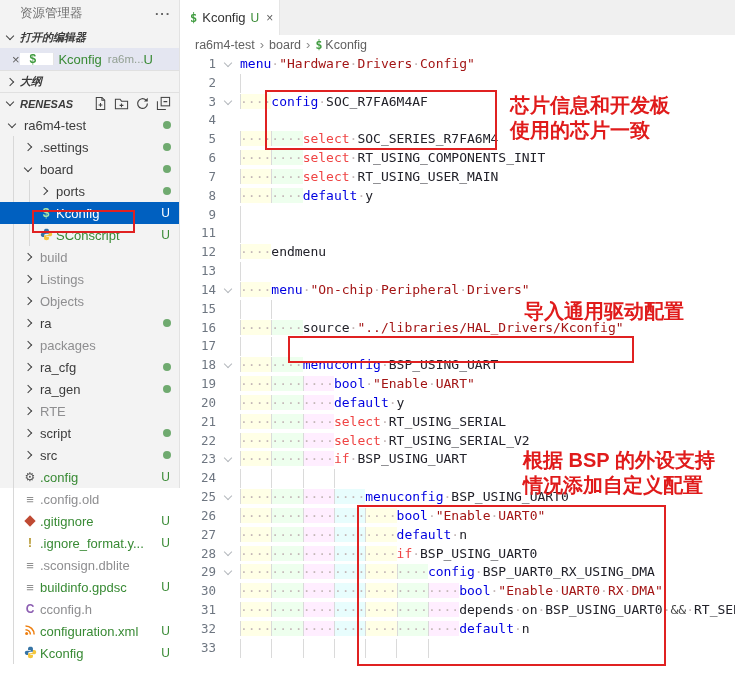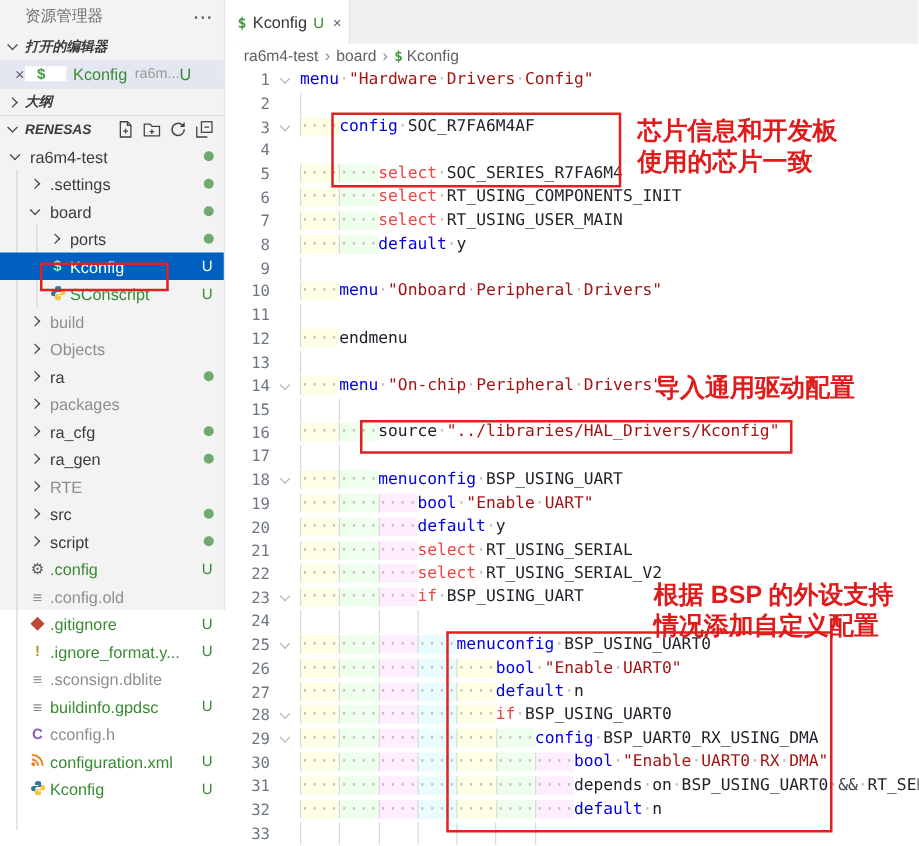--- a/index.html
+++ b/index.html
@@ -192,20 +192,27 @@
           <span class="slot">
             <span class="tchev closed"></span>
           </span>
           <span class="label">build</span>
         </div>
         <div class="trow gray">
           <span style="width: 22px; flex: 0 0 auto;"></span>
           <span class="slot">
             <span class="tchev closed"></span>
           </span>
+          <span class="label">Listings</span>
+        </div>
+        <div class="trow gray">
+          <span style="width: 22px; flex: 0 0 auto;"></span>
+          <span class="slot">
+            <span class="tchev closed"></span>
+          </span>
           <span class="label">Objects</span>
         </div>
         <div class="trow">
           <span style="width: 22px; flex: 0 0 auto;"></span>
           <span class="slot">
             <span class="tchev closed"></span>
           </span>
           <span class="label">ra</span>
           <span class="dot"></span>
         </div>
@@ -237,29 +244,29 @@
           <span class="slot">
             <span class="tchev closed"></span>
           </span>
           <span class="label">RTE</span>
         </div>
         <div class="trow">
           <span style="width: 22px; flex: 0 0 auto;"></span>
           <span class="slot">
             <span class="tchev closed"></span>
           </span>
+          <span class="label">script</span>
+          <span class="dot"></span>
+        </div>
+        <div class="trow">
+          <span style="width: 22px; flex: 0 0 auto;"></span>
+          <span class="slot">
+            <span class="tchev closed"></span>
+          </span>
           <span class="label">src</span>
-          <span class="dot"></span>
-        </div>
-        <div class="trow">
-          <span style="width: 22px; flex: 0 0 auto;"></span>
-          <span class="slot">
-            <span class="tchev closed"></span>
-          </span>
-          <span class="label">script</span>
           <span class="dot"></span>
         </div>
         <div class="trow untracked">
           <span style="width: 22px; flex: 0 0 auto;"></span>
           <span class="slot">
             <span class="ficon gear">⚙</span>
           </span>
           <span class="label">.config</span>
           <span class="badge">U</span>
         </div>
@@ -356,21 +363,20 @@
     <div class="code" id="code-lines">
         <div class="code-line"><span class="lnum">1</span><span class="foldcol"><span class="foldchev"></span></span><span class="ltext"><span class="tok-kw">menu</span><span class="ws">·</span><span class="tok-str">"Hardware</span><span class="ws">·</span><span class="tok-str">Drivers</span><span class="ws">·</span><span class="tok-str">Config"</span></span></div>
         <div class="code-line"><span class="lnum">2</span><span class="foldcol"></span><span class="ltext"><span class="gd"></span></span></div>
         <div class="code-line"><span class="lnum">3</span><span class="foldcol"><span class="foldchev"></span></span><span class="ltext"><span class="ind ind0">····</span><span class="tok-kw">config</span><span class="ws">·</span><span class="tok-plain">SOC_R7FA6M4AF</span></span></div>
         <div class="code-line"><span class="lnum">4</span><span class="foldcol"></span></div>
         <div class="code-line"><span class="lnum">5</span><span class="foldcol"></span><span class="ltext"><span class="ind ind0">····</span><span class="ind ind1">····</span><span class="tok-ctl">select</span><span class="ws">·</span><span class="tok-plain">SOC_SERIES_R7FA6M4</span></span></div>
         <div class="code-line"><span class="lnum">6</span><span class="foldcol"></span><span class="ltext"><span class="ind ind0">····</span><span class="ind ind1">····</span><span class="tok-ctl">select</span><span class="ws">·</span><span class="tok-plain">RT_USING_COMPONENTS_INIT</span></span></div>
         <div class="code-line"><span class="lnum">7</span><span class="foldcol"></span><span class="ltext"><span class="ind ind0">····</span><span class="ind ind1">····</span><span class="tok-ctl">select</span><span class="ws">·</span><span class="tok-plain">RT_USING_USER_MAIN</span></span></div>
         <div class="code-line"><span class="lnum">8</span><span class="foldcol"></span><span class="ltext"><span class="ind ind0">····</span><span class="ind ind1">····</span><span class="tok-kw">default</span><span class="ws">·</span><span class="tok-plain">y</span></span></div>
         <div class="code-line"><span class="lnum">9</span><span class="foldcol"></span><span class="ltext"><span class="gd"></span></span></div>
-        <div class="code-line"><span class="lnum">10</span><span class="foldcol"></span><span class="ltext"><span class="ind ind0">····</span><span class="tok-kw">menu</span><span class="ws">·</span><span class="tok-str">"Onboard</span><span class="ws">·</span><span class="tok-str">Peripheral</span><span class="ws">·</span><span class="tok-str">Drivers"</span></span></div>
         <div class="code-line"><span class="lnum">11</span><span class="foldcol"></span><span class="ltext"><span class="gd"></span></span></div>
         <div class="code-line"><span class="lnum">12</span><span class="foldcol"></span><span class="ltext"><span class="ind ind0">····</span><span class="tok-plain">endmenu</span></span></div>
         <div class="code-line"><span class="lnum">13</span><span class="foldcol"></span><span class="ltext"><span class="gd"></span></span></div>
         <div class="code-line"><span class="lnum">14</span><span class="foldcol"><span class="foldchev"></span></span><span class="ltext"><span class="ind ind0">····</span><span class="tok-kw">menu</span><span class="ws">·</span><span class="tok-str">"On-chip</span><span class="ws">·</span><span class="tok-str">Peripheral</span><span class="ws">·</span><span class="tok-str">Drivers"</span></span></div>
         <div class="code-line"><span class="lnum">15</span><span class="foldcol"></span><span class="ltext"><span class="gd"></span><span class="gd"></span></span></div>
         <div class="code-line"><span class="lnum">16</span><span class="foldcol"></span><span class="ltext"><span class="ind ind0">····</span><span class="ind ind1">····</span><span class="tok-plain">source</span><span class="ws">·</span><span class="tok-str">"../libraries/HAL_Drivers/Kconfig"</span></span></div>
         <div class="code-line"><span class="lnum">17</span><span class="foldcol"></span><span class="ltext"><span class="gd"></span><span class="gd"></span></span></div>
         <div class="code-line"><span class="lnum">18</span><span class="foldcol"><span class="foldchev"></span></span><span class="ltext"><span class="ind ind0">····</span><span class="ind ind1">····</span><span class="tok-kw">menuconfig</span><span class="ws">·</span><span class="tok-plain">BSP_USING_UART</span></span></div>
         <div class="code-line"><span class="lnum">19</span><span class="foldcol"></span><span class="ltext"><span class="ind ind0">····</span><span class="ind ind1">····</span><span class="ind ind2">····</span><span class="tok-kw">bool</span><span class="ws">·</span><span class="tok-str">"Enable</span><span class="ws">·</span><span class="tok-str">UART"</span></span></div>
         <div class="code-line"><span class="lnum">20</span><span class="foldcol"></span><span class="ltext"><span class="ind ind0">····</span><span class="ind ind1">····</span><span class="ind ind2">····</span><span class="tok-kw">default</span><span class="ws">·</span><span class="tok-plain">y</span></span></div>
@@ -393,18 +399,18 @@
     <div class="annbox" style="left:108px; top:336px; width:346px; height:27px;"></div>
     <div class="annbox" style="left:177px; top:505px; width:309px; height:161px;"></div>
 
     <div class="anntext" style="left:330px; top:93px;">
       <div>芯片信息和开发板</div>
       <div>使用的芯片一致</div>
     </div>
     <div class="anntext" style="left:344px; top:299px;font-family:Liberation Serif, serif;">
       <div>导入通用驱动配置</div>
     </div>
-    <div class="anntext" style="left:343px; top:464px;">
+    <div class="anntext" style="left:343px; top:448px;">
       <div>根据 BSP 的外设支持</div>
       <div>情况添加自定义配置</div>
     </div>
   </div>
 </div>
 
 </body></html>

